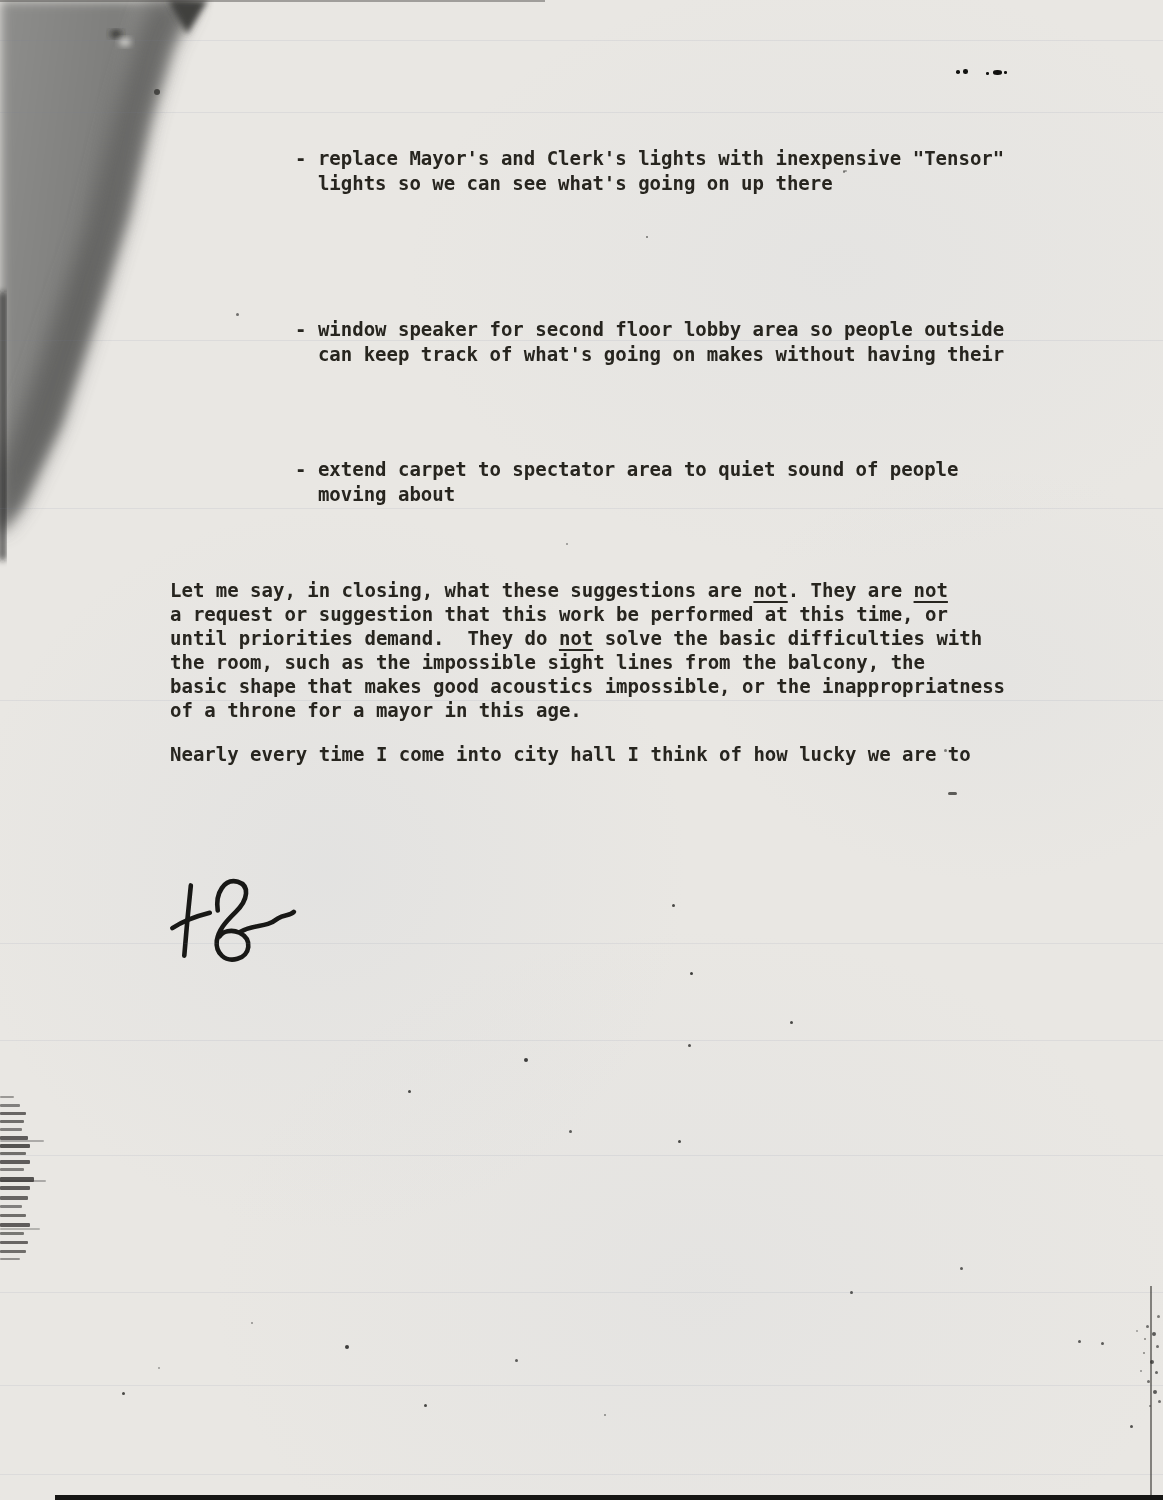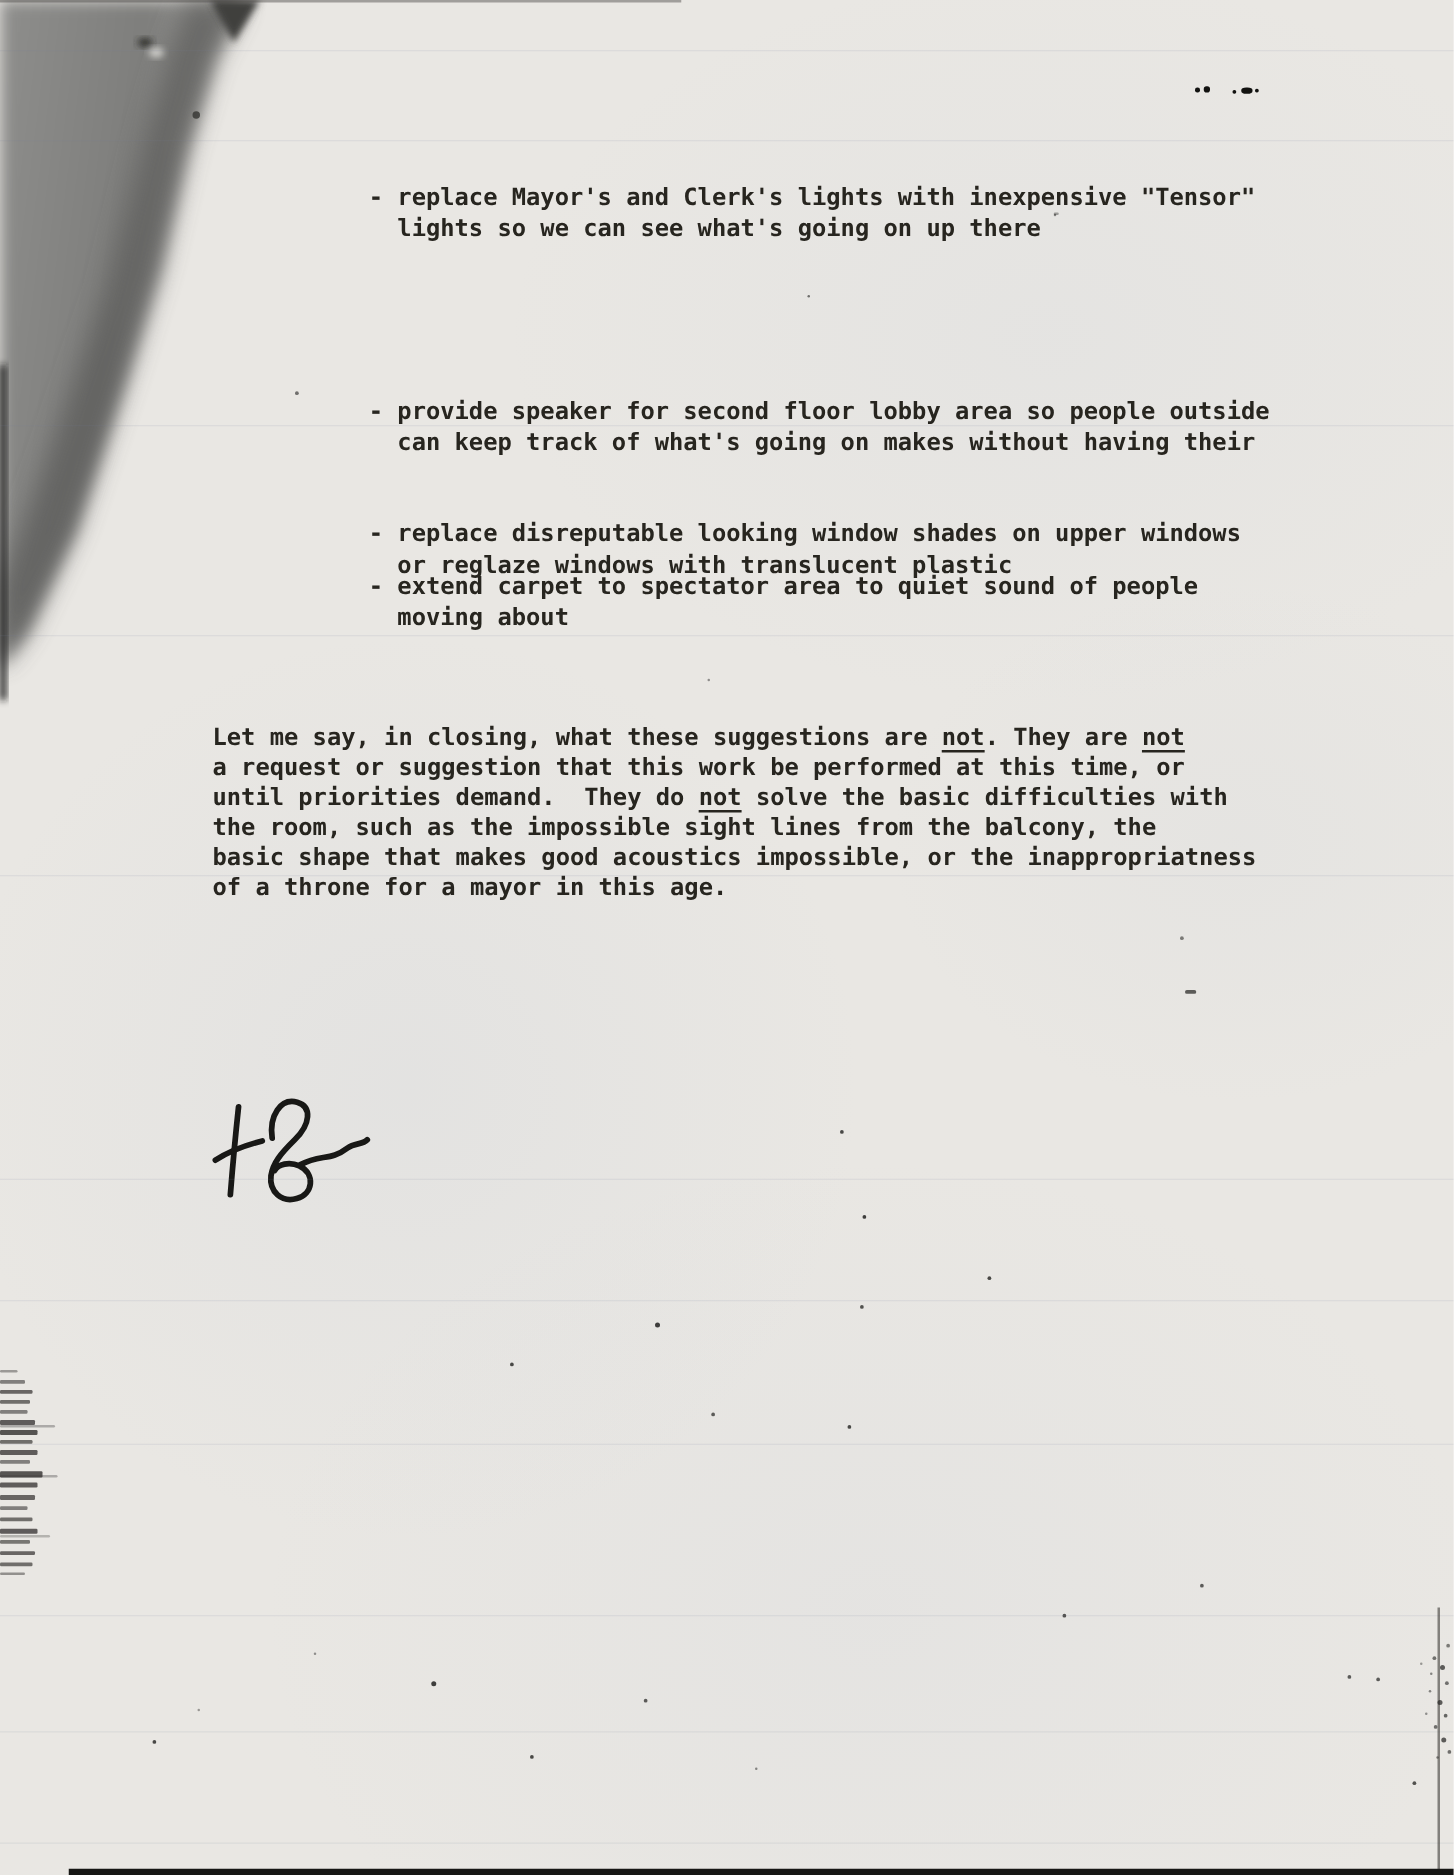--- a/index.html
+++ b/index.html
@@ -62,25 +62,24 @@
   <polygon points="150,0 196,0 172,48 150,120 128,215 100,305 60,425 22,505 0,535 0,470 40,360 85,230 115,110 135,40" fill="#5c5c5a" opacity="0.75" filter="url(#b10)"></polygon>
   <polygon points="168,0 208,0 187,34" fill="#3f3f3d" filter="url(#b3)"></polygon>
   <rect x="0" y="292" width="5" height="268" fill="#1c1c1c" filter="url(#b3)"></rect>
   <ellipse cx="116" cy="34" rx="6" ry="3.5" fill="#2a2a28" filter="url(#b3)"></ellipse>
   <ellipse cx="125" cy="42" rx="6" ry="4" fill="#dcdbd7" opacity="0.9" filter="url(#b3)"></ellipse>
   <circle cx="157" cy="92" r="3" fill="#333331" opacity="0.8"></circle>
 </svg>
 
 <div class="textcol">
   <div class="block bullet" style="top:146px"><div class="line"><span>- replace Mayor's and Clerk's lights with inexpensive "Tensor"</span></div><div class="line"><span>  lights so we can see what's going on up there</span></div></div>
-  <div class="block bullet" style="top:317px"><div class="line"><span>- provide speaker for second floor lobby area so people outside</span></div><div class="line"><span>  can keep track of what's going on makes without having their</span></div></div>
-  <div class="block bullet" style="top:415px"><div class="line"><span>- replace disreputable looking window shades on upper windows</span></div><div class="line"><span>  or reglaze windows with translucent plastic</span></div></div>
+  <div class="block bullet" style="top:317px"><div class="line"><span>- window speaker for second floor lobby area so people outside</span></div><div class="line"><span>  can keep track of what's going on makes without having their</span></div></div>
   <div class="block bullet" style="top:457px"><div class="line"><span>- extend carpet to spectator area to quiet sound of people</span></div><div class="line"><span>  moving about</span></div></div>
   <div class="block para" style="top:578px"><div class="line"><span>Let me say, in closing, what these suggestions are </span><span class="u">not</span><span>. They are </span><span class="u">not</span></div><div class="line"><span>a request or suggestion that this work be performed at this time, or</span></div><div class="line"><span>until priorities demand.  They do </span><span class="u">not</span><span> solve the basic difficulties with</span></div><div class="line"><span>the room, such as the impossible sight lines from the balcony, the</span></div><div class="line"><span>basic shape that makes good acoustics impossible, or the inappropriatness</span></div><div class="line"><span>of a throne for a mayor in this age.</span></div></div>
-  <div class="block para" style="top:742px"></div>
+  <div class="block para" style="top:742px"><div class="line"><span>Nearly every time I come into city hall I think of how lucky we are to</span></div></div>
 </div>
 
 <svg class="signature" width="132" height="96" viewBox="0 0 132 96">
   <g fill="none" stroke="#181816" stroke-width="4.6" stroke-linecap="round" stroke-linejoin="round">
     <path d="M26,14 C24,28 20,58 17,84"></path>
     <path d="M6,56 C16,50 30,45 44,42"></path>
     <path d="M52,40 C50,22 60,8 73,12 C85,16 83,30 70,42 C58,53 52,60 50,70 C48,83 58,92 70,89 C83,86 86,70 73,63 C65,59 56,61 53,66"></path>
     <path d="M74,62 C90,54 98,60 112,50 C118,46 124,48 128,44"></path>
   </g>
 </svg>

